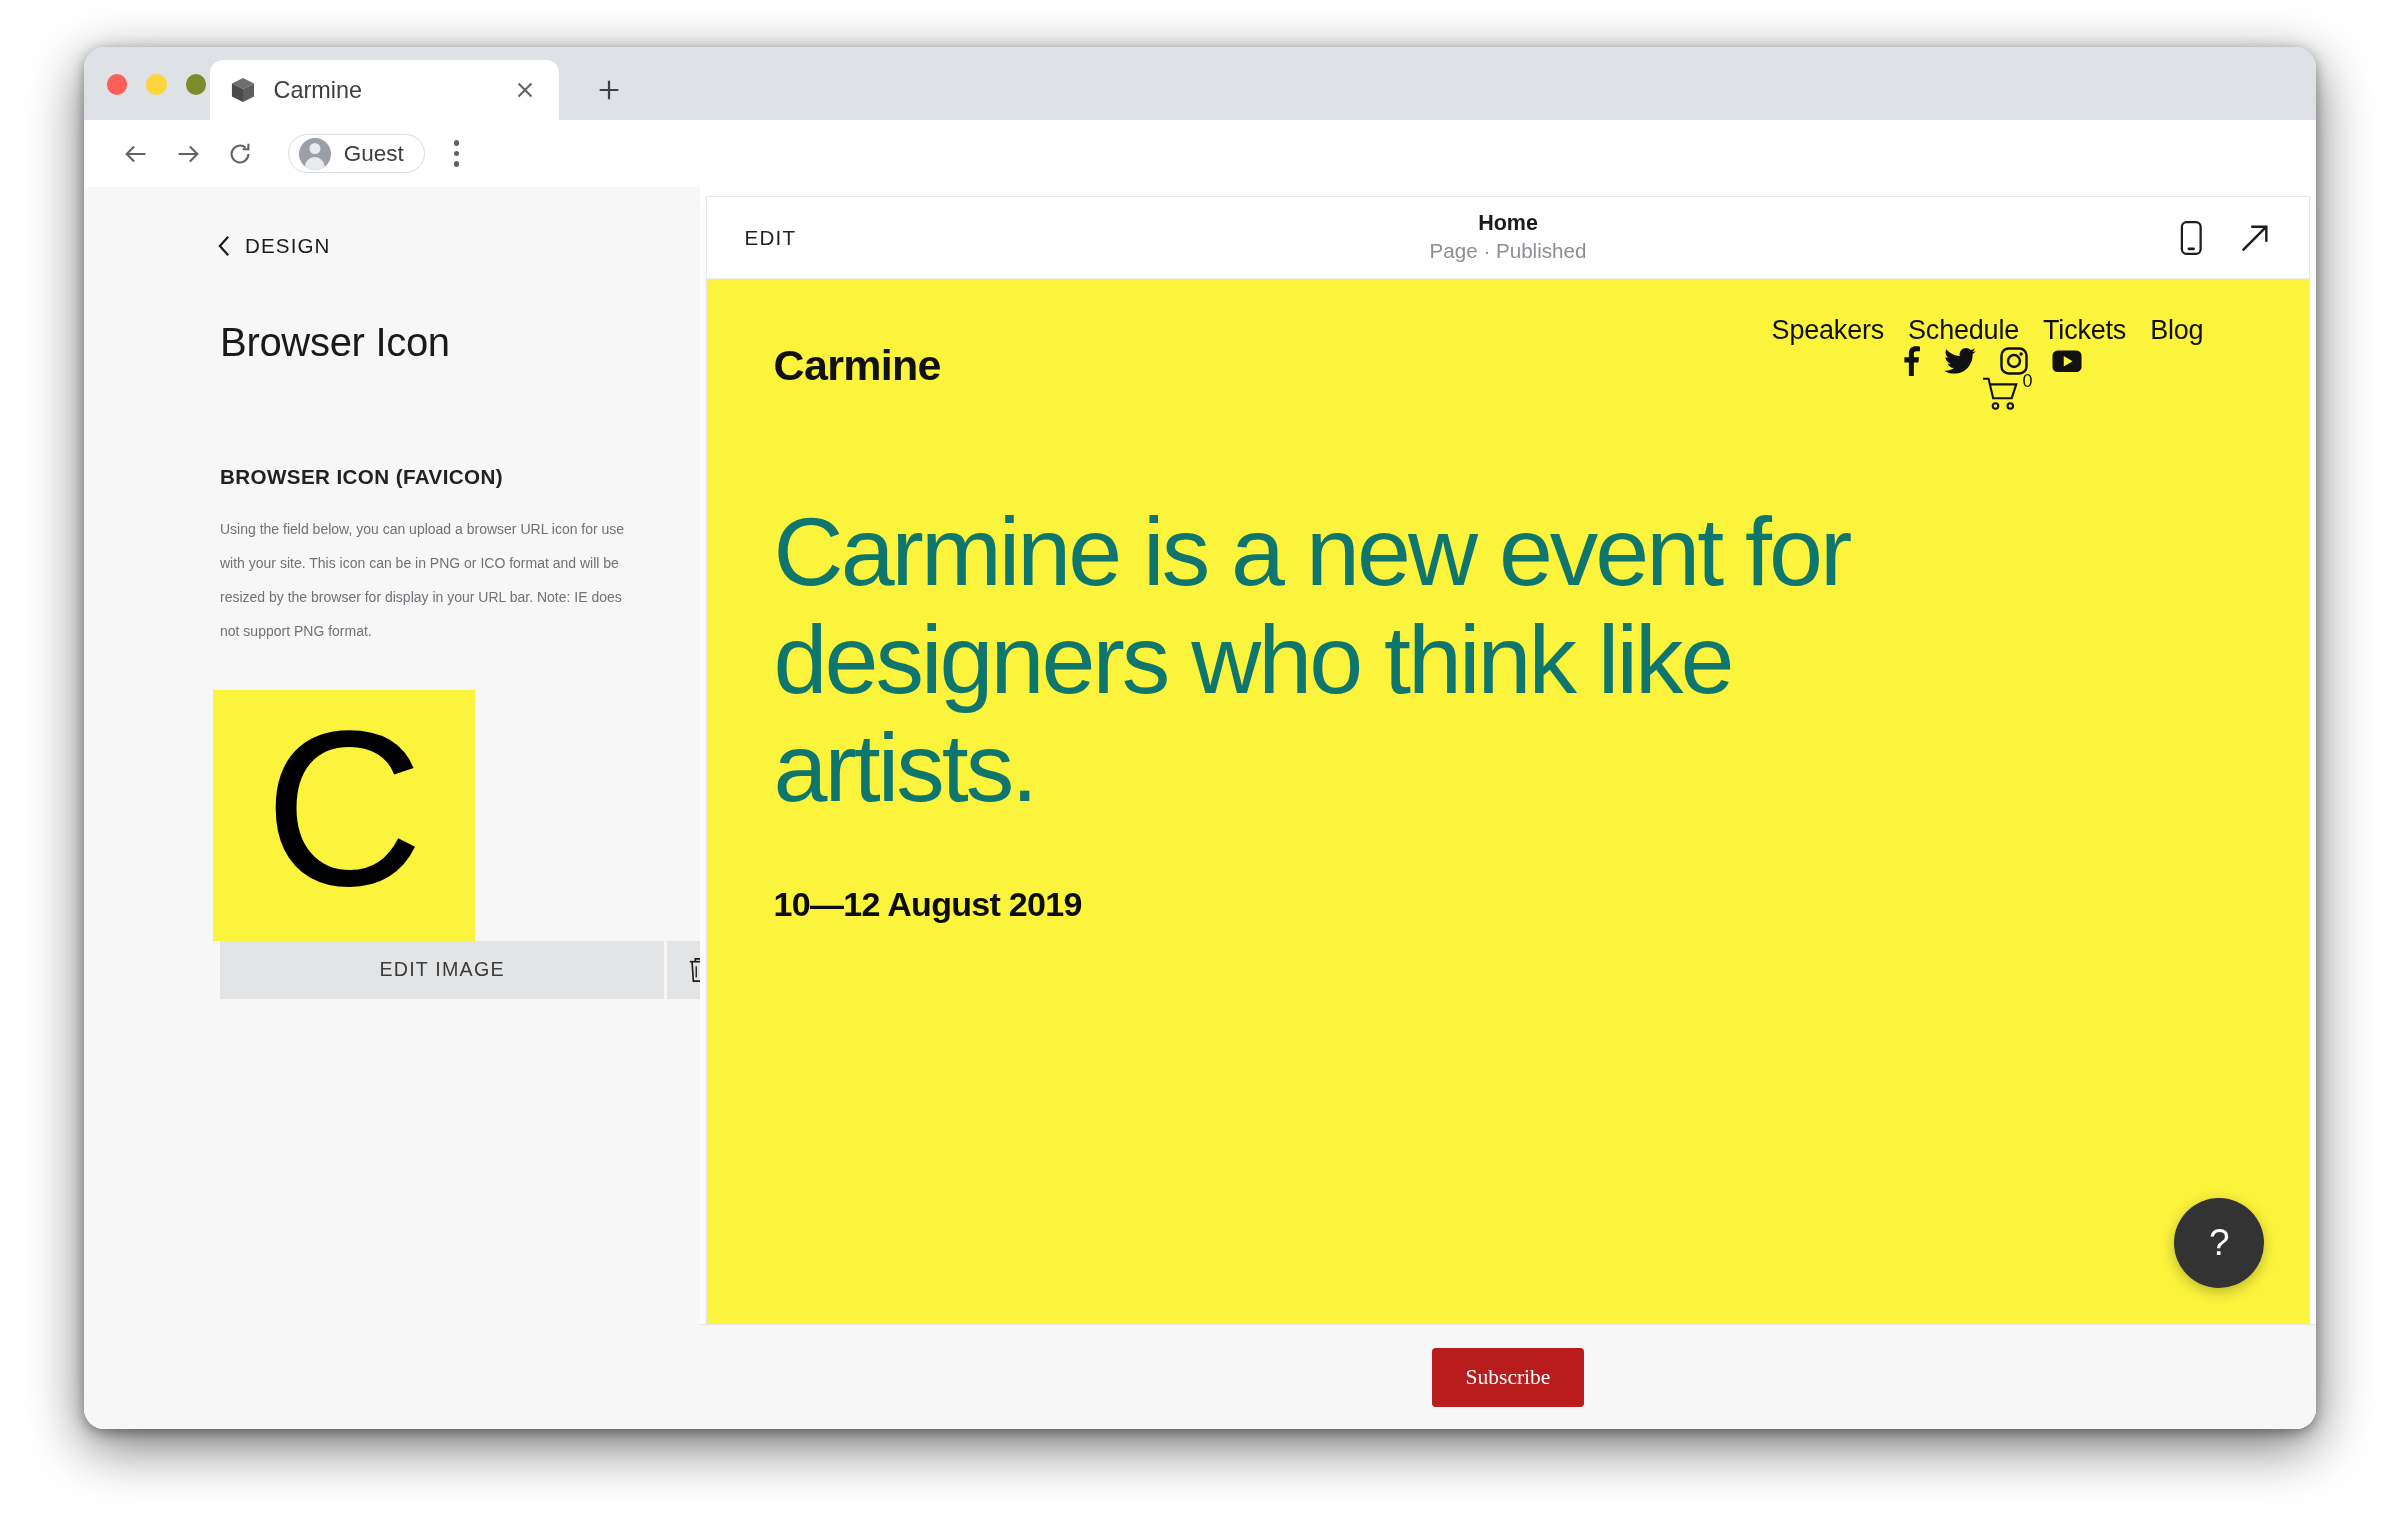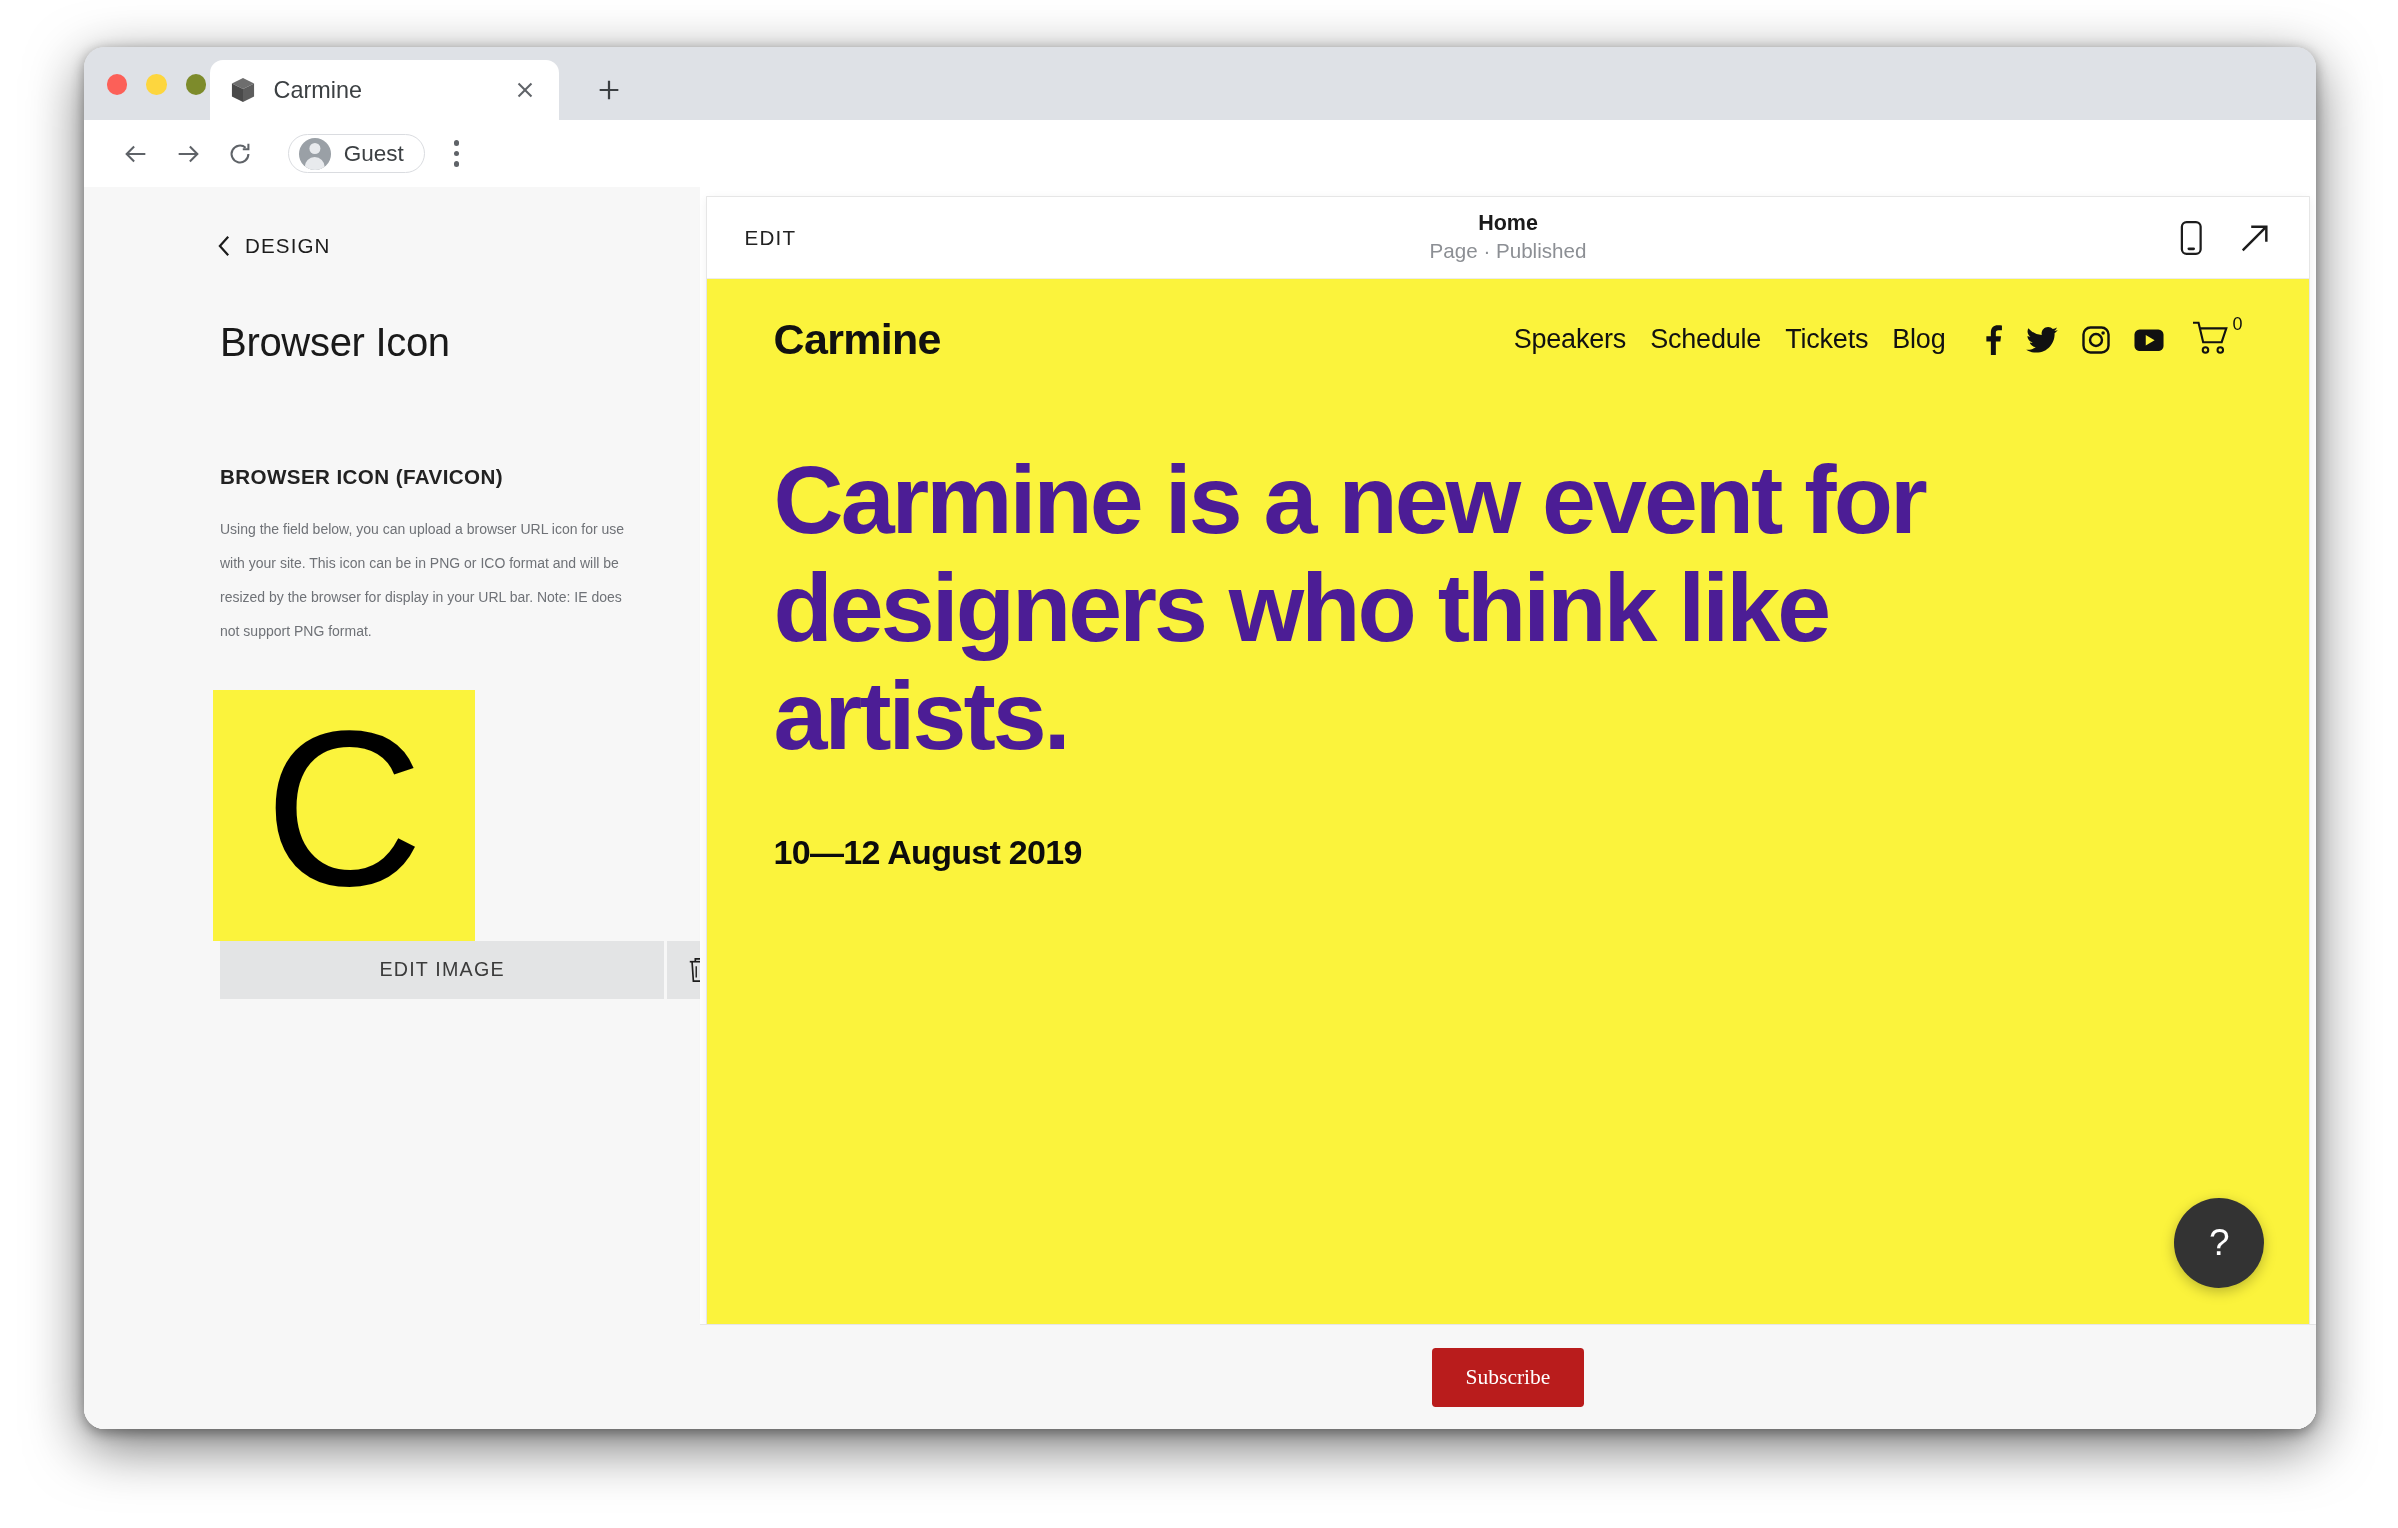--- a/index.html
+++ b/index.html
@@ -327,20 +327,21 @@
   }
   .brand {
     font-size: 43px;
     font-weight: 700;
     color: #111;
     letter-spacing: -0.7px;
   }
   .nav-right {
     display: flex;
     align-items: center;
+    flex-direction: column;
   }
   .nav-links {
     display: flex;
     align-items: center;
     gap: 24px;
     margin-right: 39px;
   }
   .nav-link {
     font-size: 27px;
     color: #111;
@@ -366,22 +367,22 @@
     margin-left: 1.9px;
     margin-top: -5.6px;
   }
   .hero {
     margin-top: 82px;
     max-width: 1152px;
   }
   .hero-title {
     font-size: 97px;
     line-height: 1.11;
-    font-weight: 700;
-    color: #4c1d95;
+    font-weight: 400;
+    color: #0f766e;
     letter-spacing: -3px;
   }
   .hero-date {
     margin-top: 64px;
     font-size: 34px;
     font-weight: 700;
     color: #0c0c0c;
     letter-spacing: -0.7px;
   }
   .help-fab {

